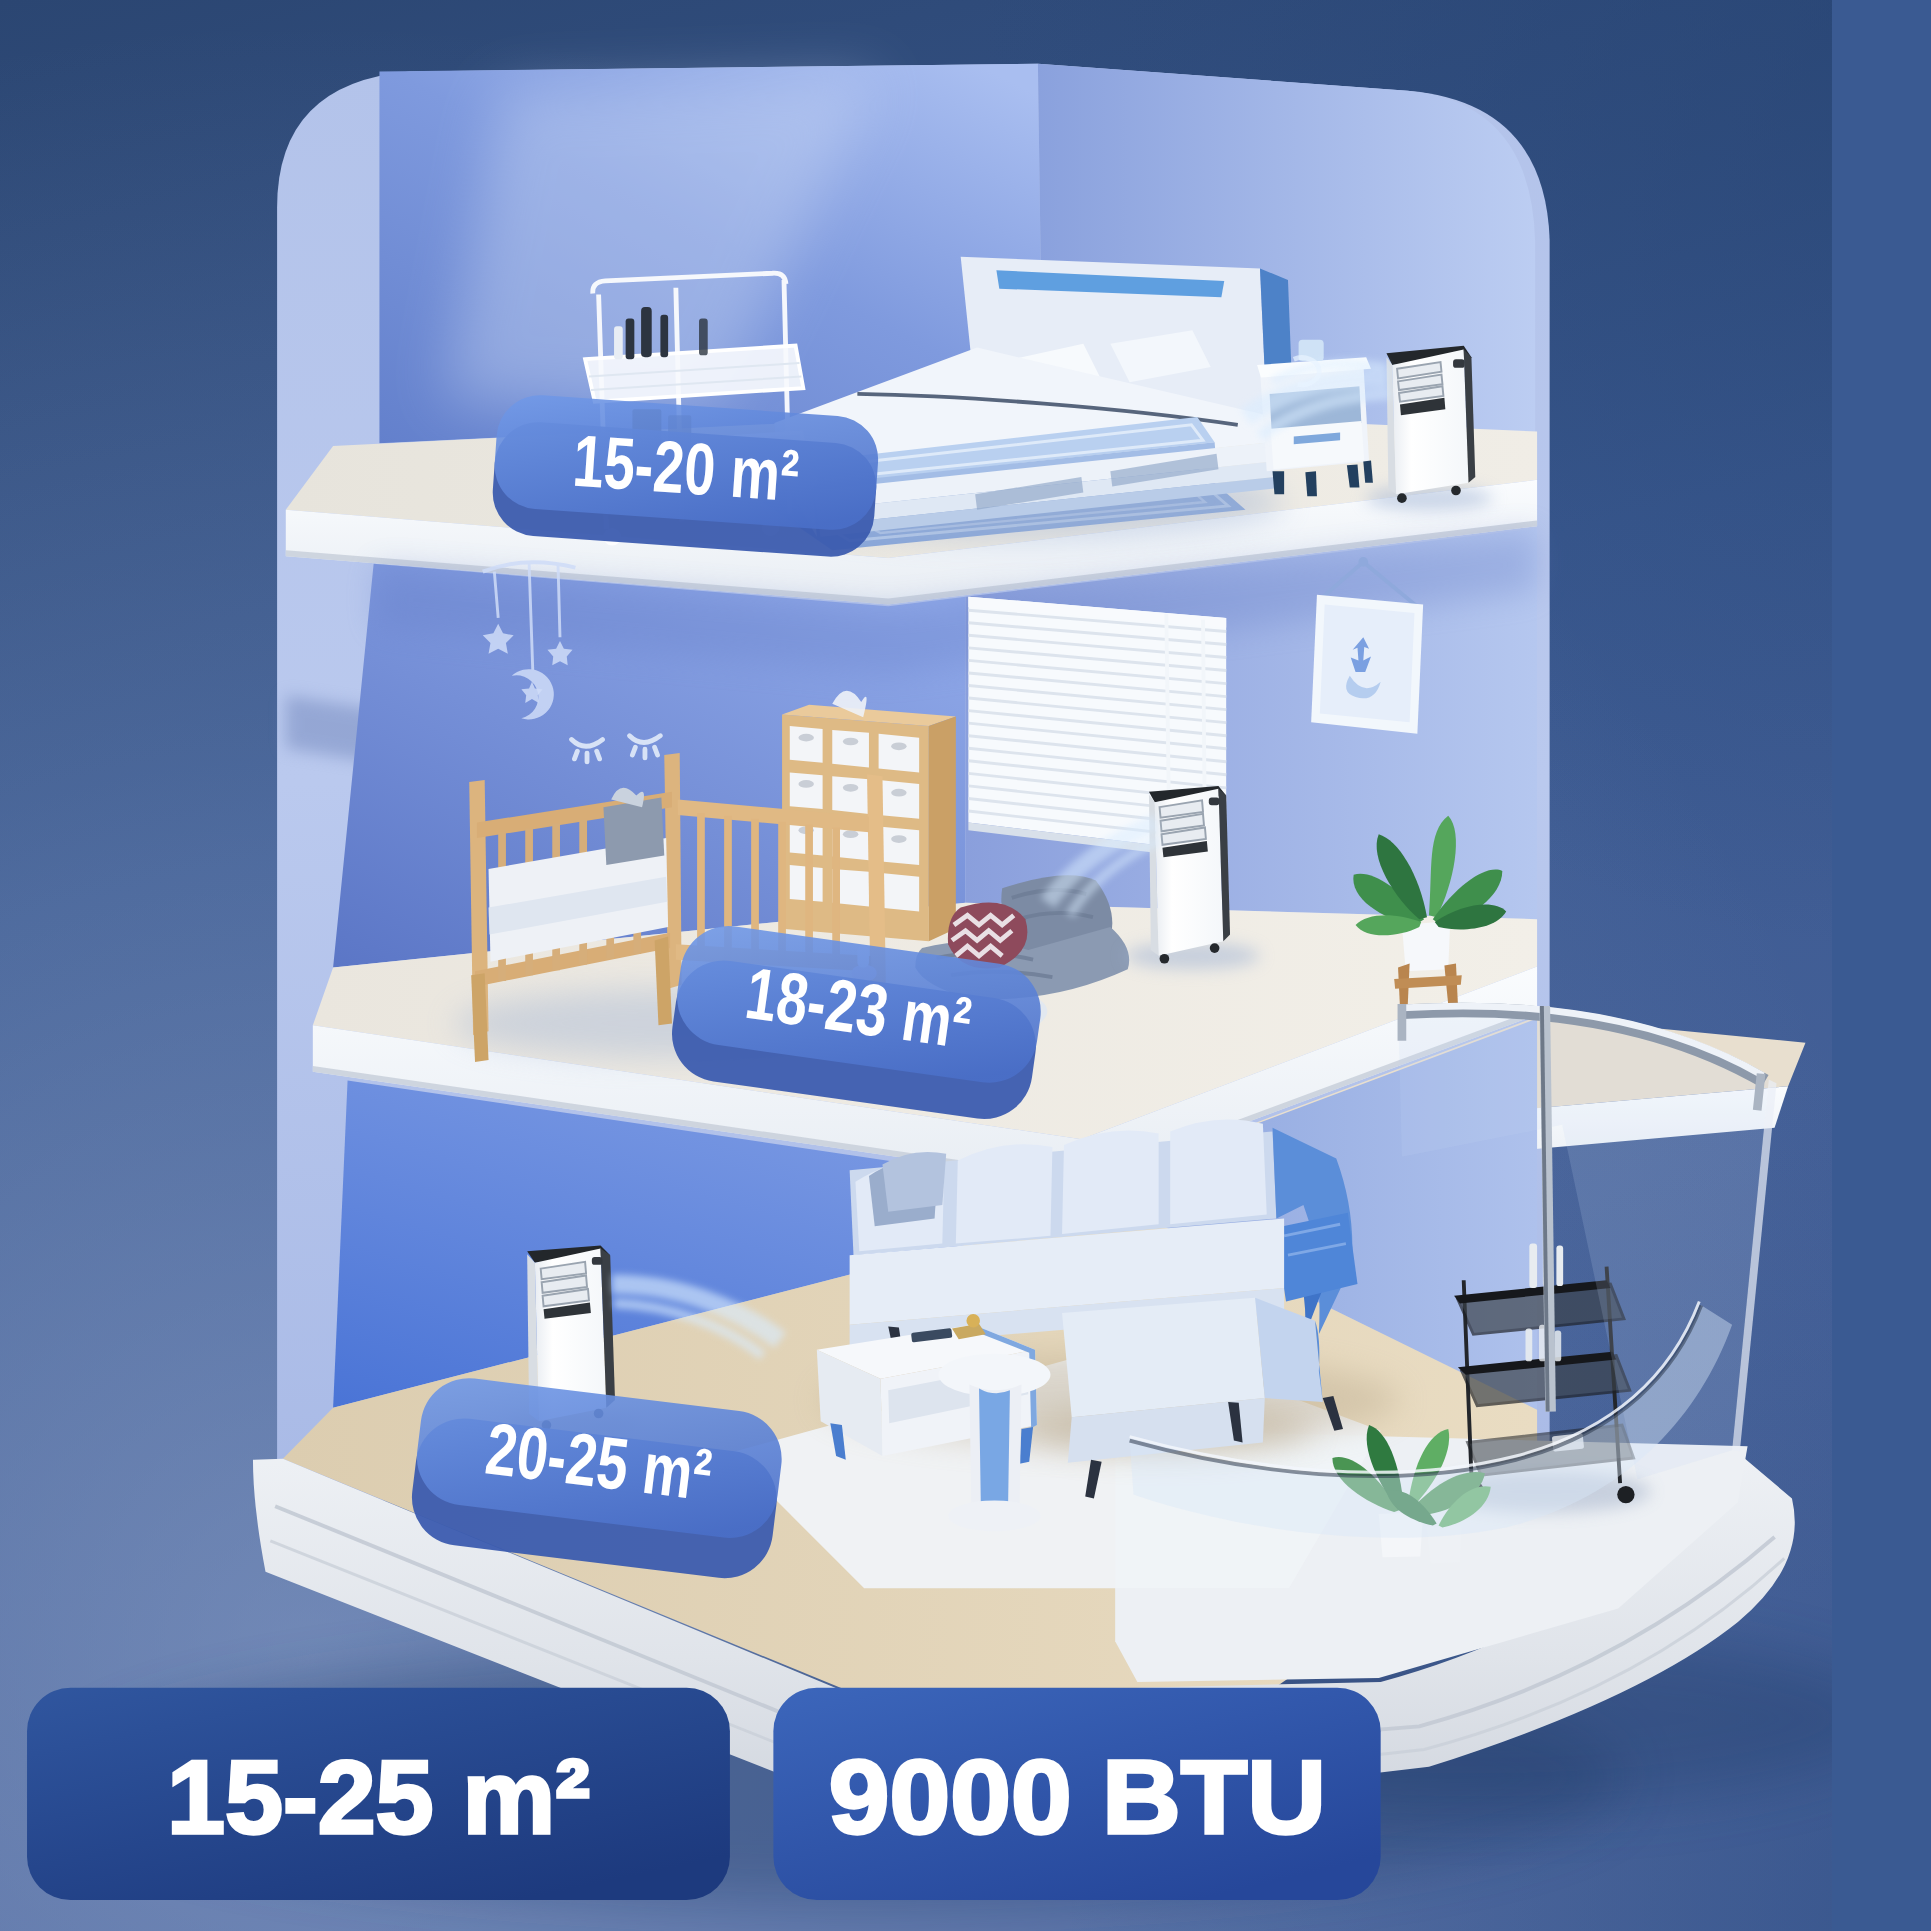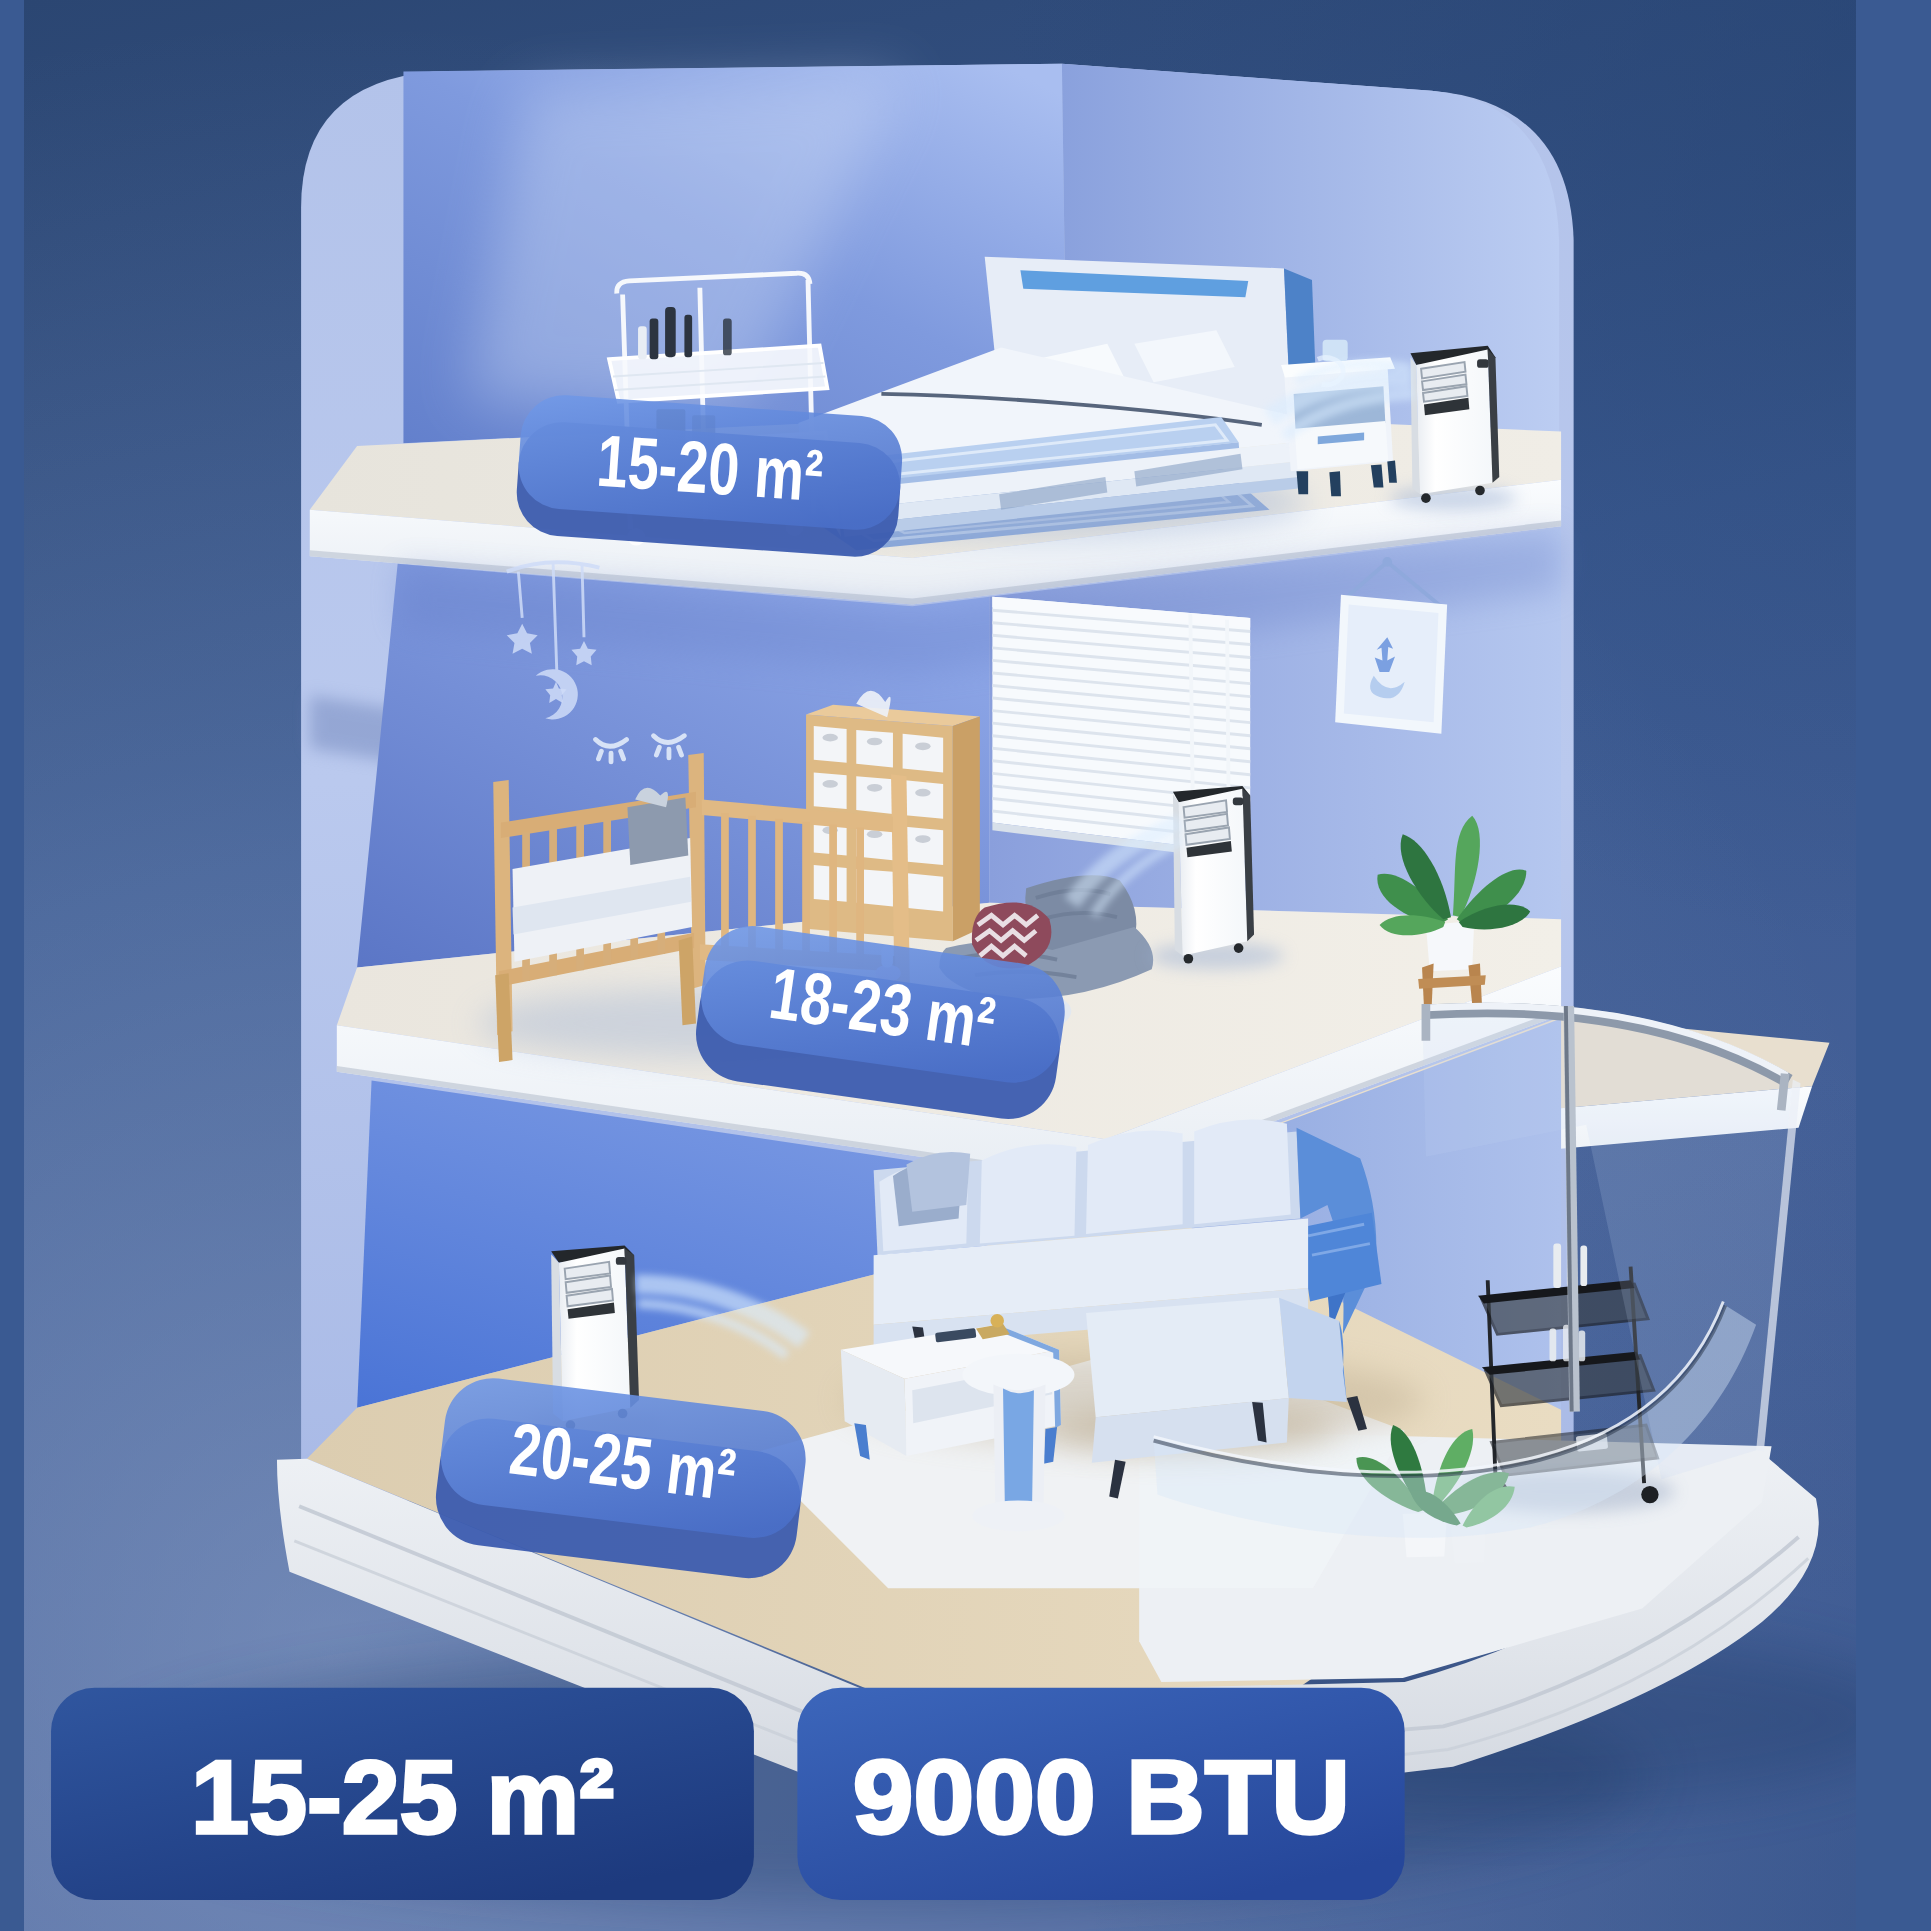--- a/index.html
+++ b/index.html
@@ -1,16 +1,16 @@
 <!DOCTYPE html>
 <html><head>
 <meta charset="utf-8">
 <style>
   html,body{margin:0;padding:0;background:#3a5a92;}
-  #stage{position:relative;width:1832px;height:1931px;overflow:hidden;font-family:"Liberation Sans",sans-serif;margin-left:24px;}
+  #stage{position:relative;width:1832px;height:1931px;overflow:hidden;font-family:"Liberation Sans",sans-serif;}
   svg{display:block}
   text{font-family:"Liberation Sans",sans-serif;}
 </style>
 </head>
 <body>
 <div id="stage">
 <svg width="1931" height="1931" viewBox="0 0 2000 2000" xmlns="http://www.w3.org/2000/svg">
 <defs>
 <linearGradient id="gBG" x1="0" y1="0" x2="0.25" y2="1">
  <stop offset="0" stop-color="#2b4672"></stop>

